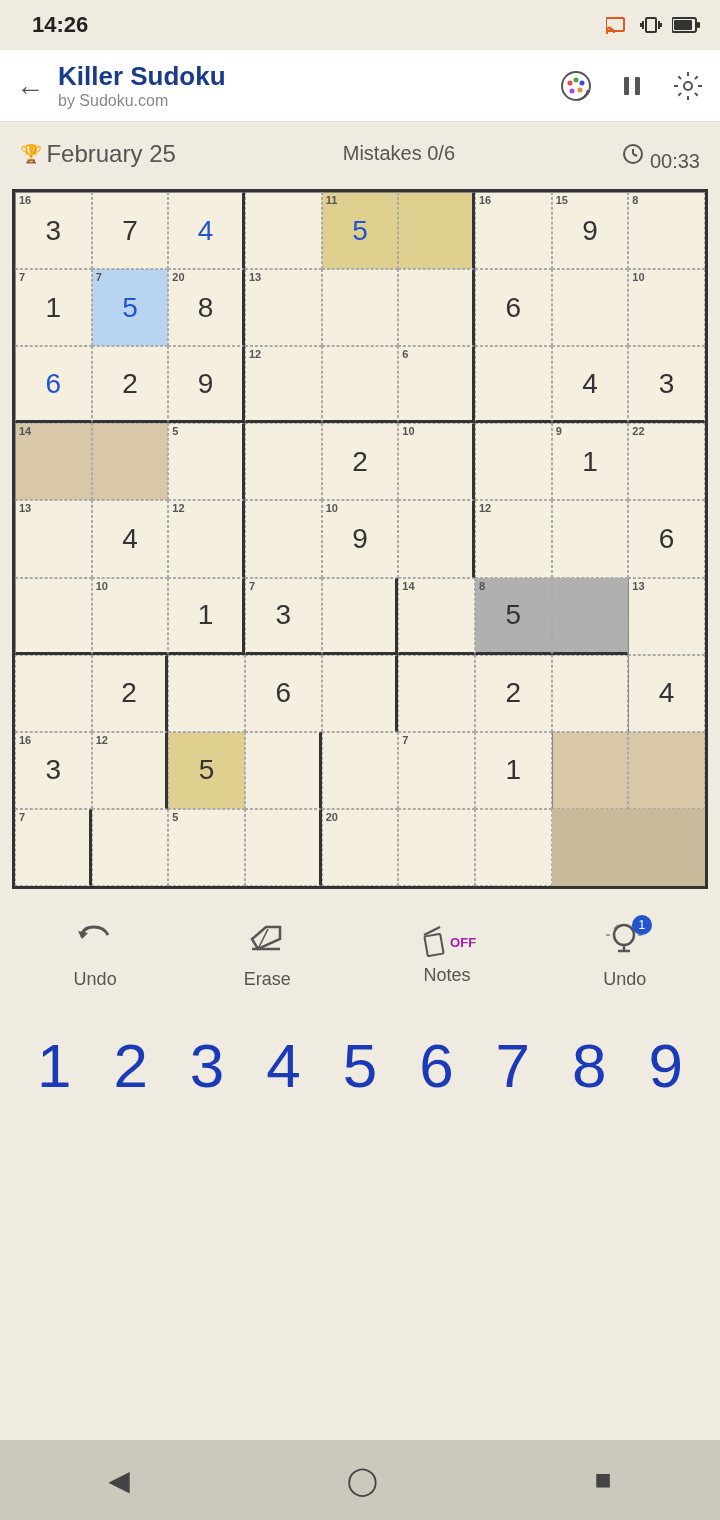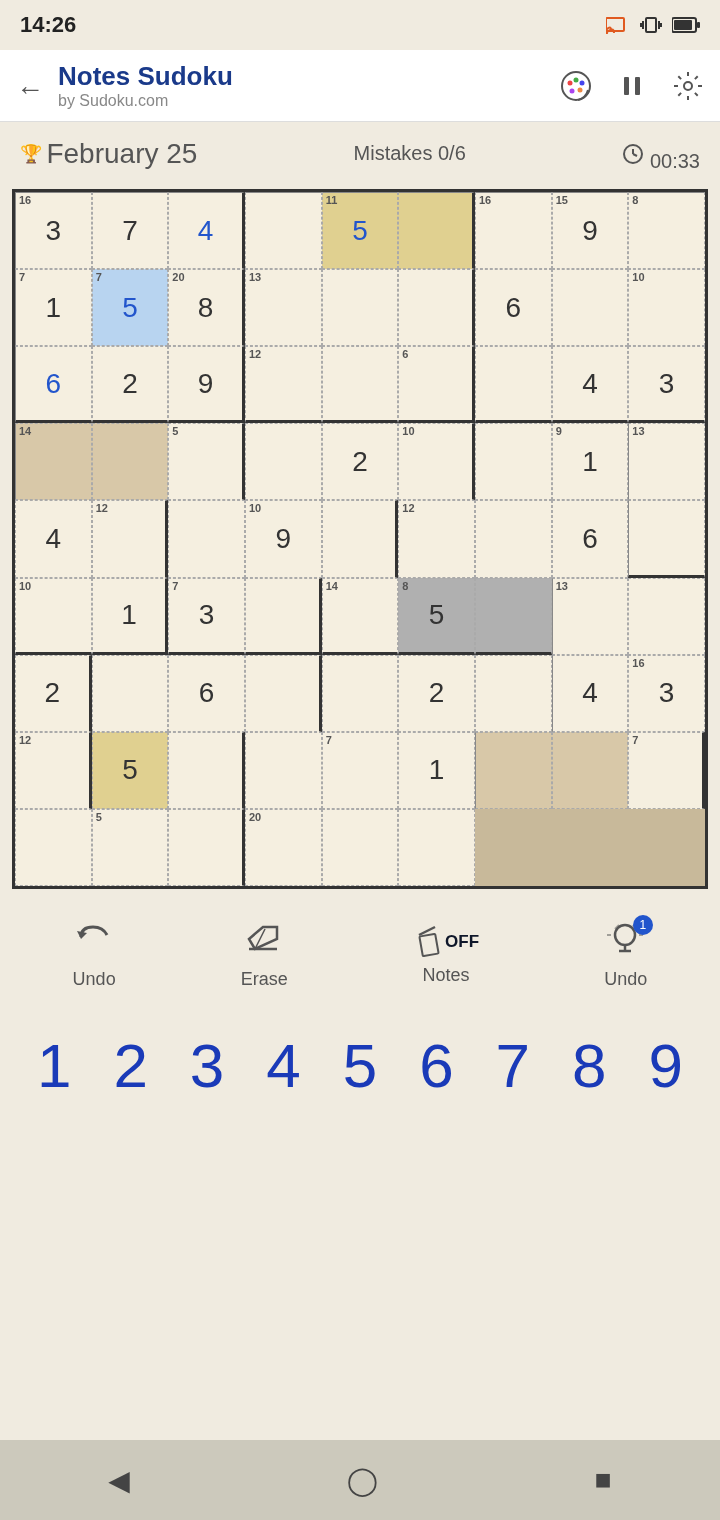--- a/index.html
+++ b/index.html
@@ -14,21 +14,21 @@
 
     
     .status-bar {
       background: #f0ebe0;
       height: 50px;
       display: flex;
       align-items: center;
       justify-content: space-between;
       padding: 0 20px;
     }
-    .status-time { font-size: 22px; font-weight: 600; color: #222; }
+    .status-time { font-size: 22px; font-weight: 600; color: #222; margin-left: 12px; }
     .status-icons { display: flex; align-items: center; gap: 10px; }
 
     
     .toolbar {
       background: #fff;
       height: 72px;
       display: flex;
       align-items: center;
       padding: 0 16px;
       border-bottom: 1px solid #ddd;
@@ -40,21 +40,21 @@
     .toolbar-actions { display: flex; gap: 24px; align-items: center; }
 
     
     .game-info {
       display: flex;
       align-items: center;
       justify-content: space-between;
       padding: 12px 20px;
       background: #f0ebe0;
     }
-    .game-info-date { font-size: 28px; color: #555; margin-left: 4px; }
+    .game-info-date { font-size: 24px; color: #555; margin-left: 4px; }
     .game-info-mistakes { font-size: 20px; color: #555; }
     .game-info-timer { font-size: 20px; color: #555; margin-top: 16px; }
 
     
     .grid-container {
       padding: 4px 12px;
     }
     .sudoku-grid {
       width: 696px;
       height: 700px;
@@ -126,22 +126,22 @@
       color: #fff;
       border-radius: 50%;
       width: 20px;
       height: 20px;
       font-size: 12px;
       display: flex;
       align-items: center;
       justify-content: center;
     }
     .notes-off {
-      font-size: 17px;
-      color: #0f172a;
+      font-size: 13px;
+      color: #a21caf;
       font-weight: 600;
     }
 
     
     .number-pad {
       display: flex;
       justify-content: space-around;
       align-items: center;
       padding: 20px 16px 30px;
       background: #f0ebe0;
@@ -192,21 +192,21 @@
       <rect x="0" y="1" width="24" height="14" rx="2" stroke="#333" stroke-width="2" fill="none"></rect>
       <rect x="2" y="3" width="18" height="10" rx="1" fill="#333"></rect>
       <rect x="25" y="5" width="3" height="6" rx="1" fill="#333"></rect>
     </svg>
   </div>
 </div>
 
 <div class="toolbar">
   <span class="toolbar-back">←</span>
   <div class="toolbar-title-group">
-    <div class="toolbar-title">Notes Sudoku</div>
+    <div class="toolbar-title">Killer Sudoku</div>
     <div class="toolbar-subtitle">by Sudoku.com</div>
   </div>
   <div class="toolbar-actions">
 
     <svg width="32" height="32" viewBox="0 0 32 32" style="cursor:pointer">
       <circle cx="16" cy="16" r="14" stroke="#555" stroke-width="2" fill="none"></circle>
       <circle cx="10" cy="13" r="2.5" fill="#e44"></circle>
       <circle cx="16" cy="10" r="2.5" fill="#4a4"></circle>
       <circle cx="22" cy="13" r="2.5" fill="#44e"></circle>
       <circle cx="20" cy="20" r="2.5" fill="#e84"></circle>
@@ -328,20 +328,23 @@
       <div class="cell" data-row="3" data-col="4" style="background: rgb(245, 239, 224);">
         <span>2</span>
       </div>
       <div class="cell" data-row="3" data-col="5" style="background: rgb(245, 239, 224); border-right: 3px solid rgb(51, 51, 51);">
         <span class="cage-label">10</span>
       </div>
       <div class="cell" data-row="3" data-col="6" style="background: rgb(245, 239, 224);"></div>
       <div class="cell" data-row="3" data-col="7" style="background: rgb(245, 239, 224);">
         <span class="cage-label">9</span>
         <span>1</span>
+      </div>
+      <div class="cell" data-row="3" data-col="8" style="background: rgb(245, 239, 224);">
+        <span class="cage-label">22</span>
       </div>
       <div class="cell" data-row="4" data-col="0" style="background: rgb(245, 239, 224);">
         <span class="cage-label">13</span>
       </div>
       <div class="cell" data-row="4" data-col="1" style="background: rgb(245, 239, 224);">
         <span>4</span>
       </div>
       <div class="cell" data-row="4" data-col="2" style="background: rgb(245, 239, 224); border-right: 3px solid rgb(51, 51, 51);">
         <span class="cage-label">12</span>
       </div>

